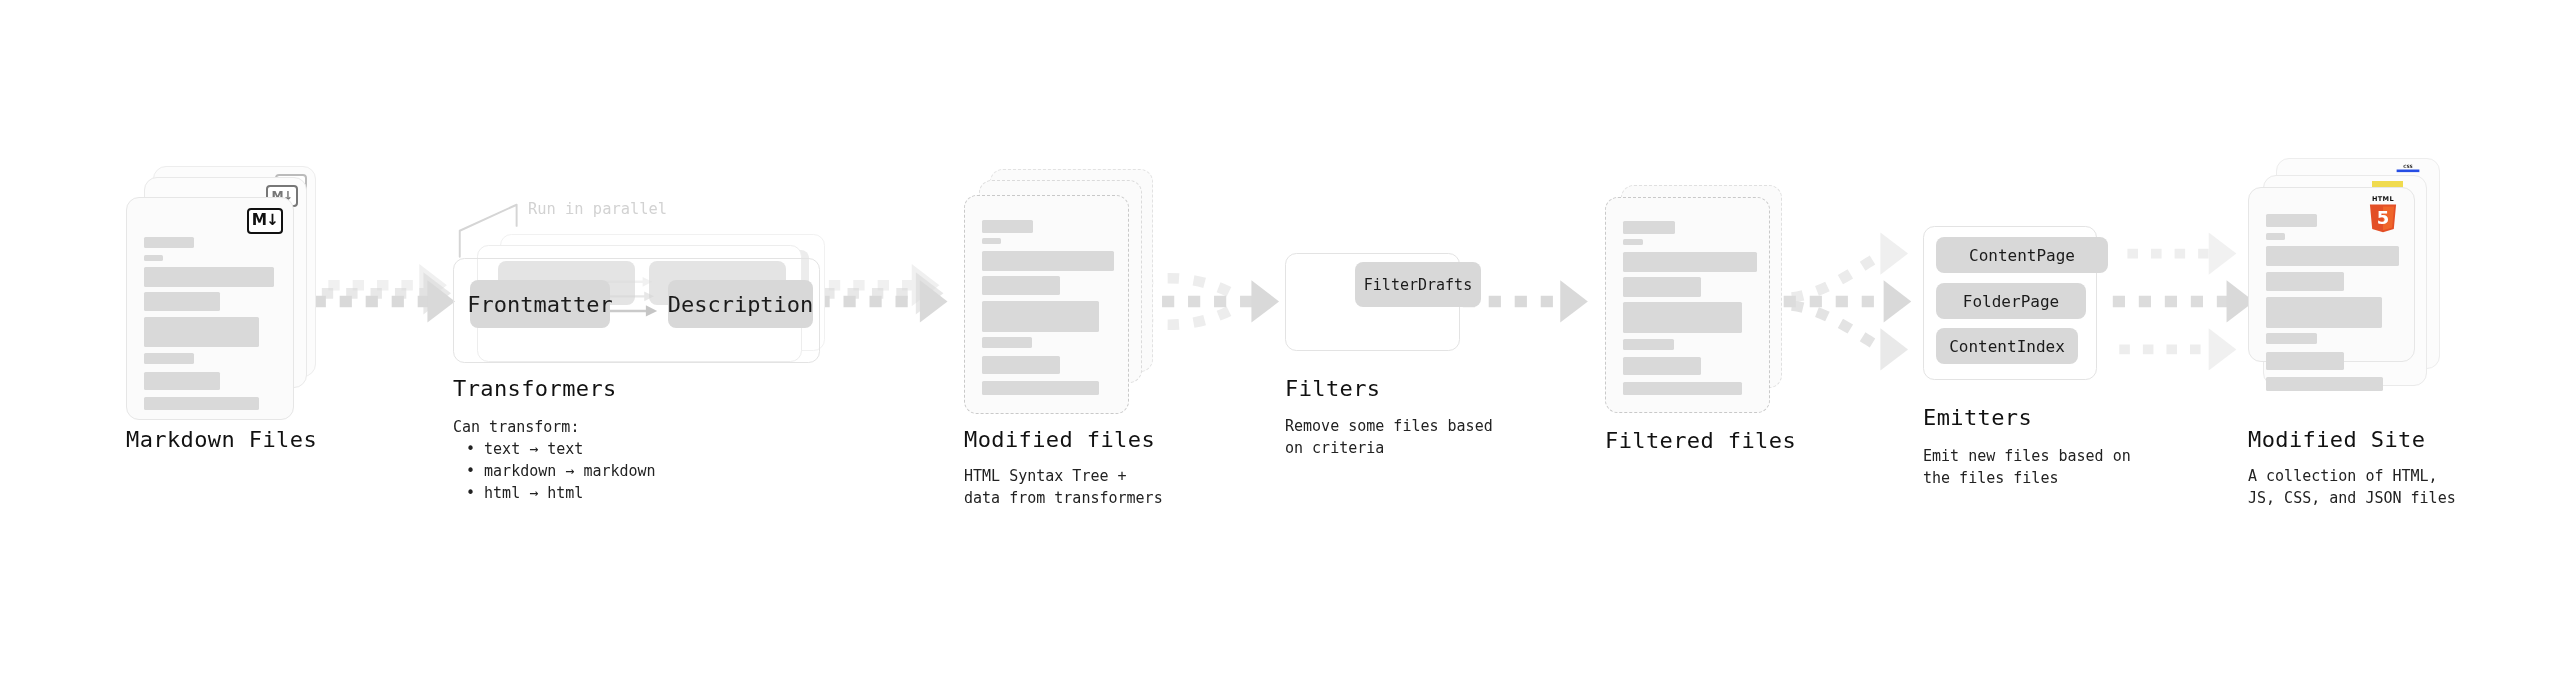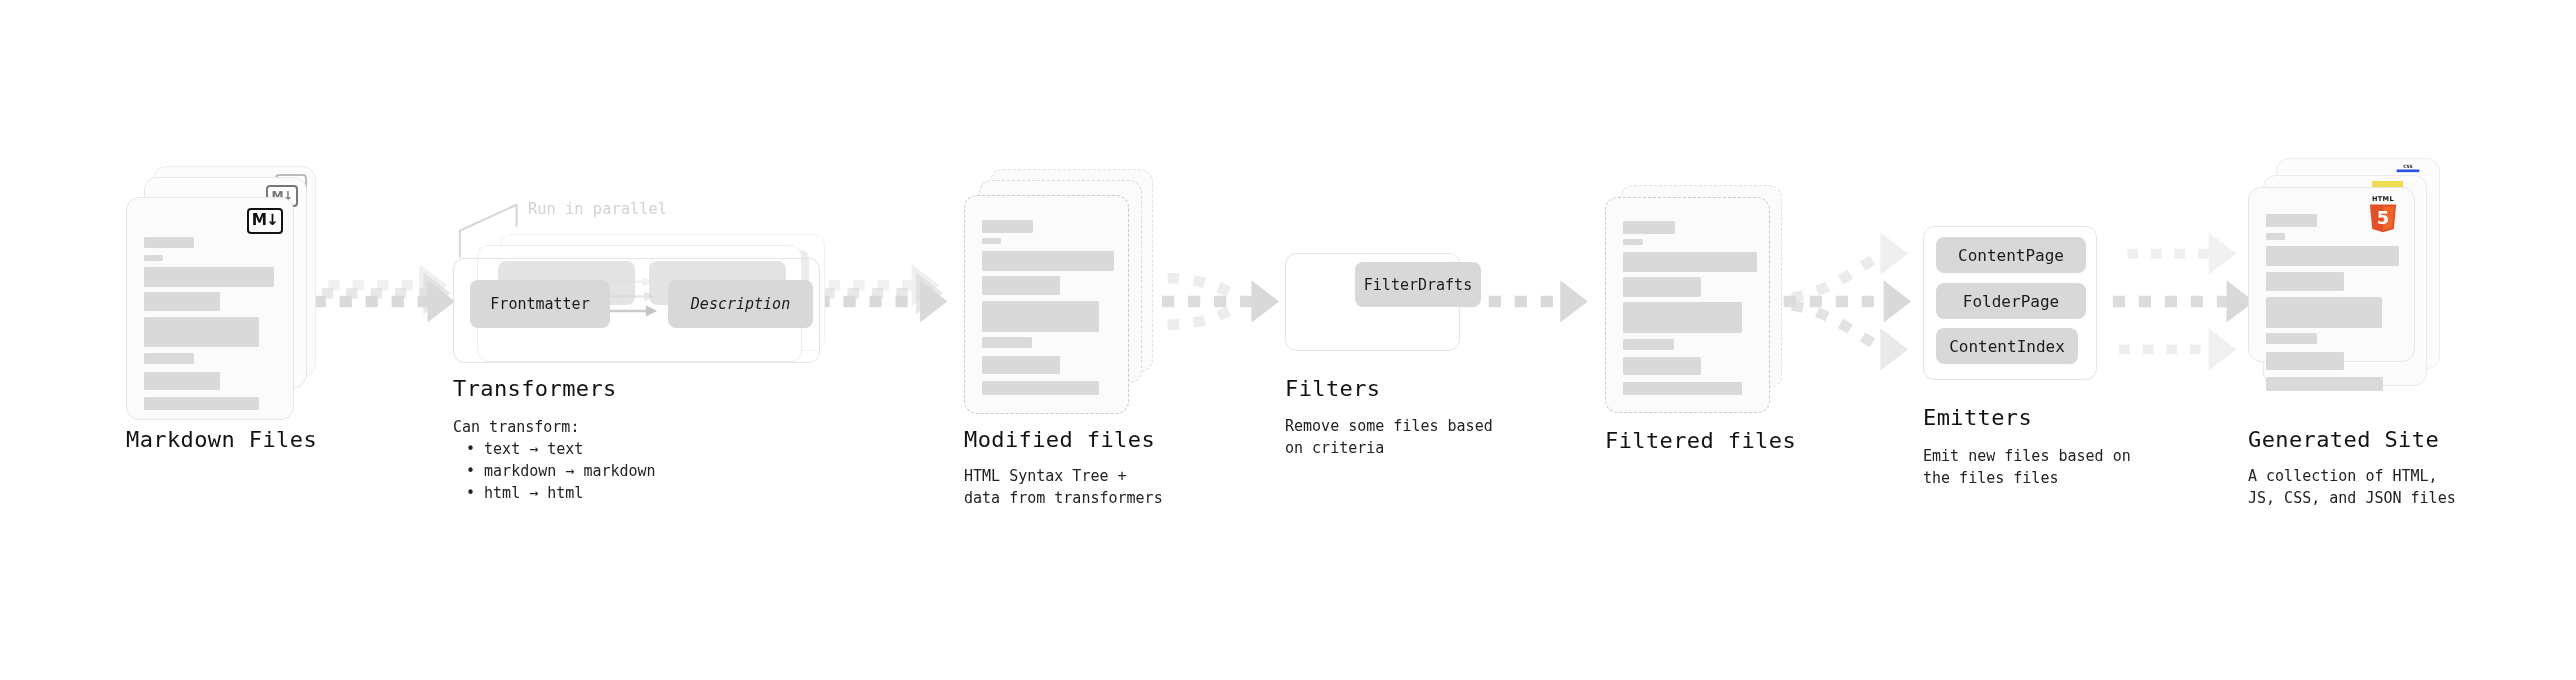--- a/index.html
+++ b/index.html
@@ -52,21 +52,21 @@
     border:1.6px solid #e3e3e3;
     border-radius:11.4px;
     background:#ffffff;
   }
   .chip{
     position:absolute;
     box-sizing:border-box;
     background:#d8d8d8;
     border-radius:8.1px;
     display:flex;align-items:center;justify-content:center;
-    font-size:15px;
+    font-size:22px;
     color:#1b1b1b;
     letter-spacing:0px;
     white-space:nowrap;
   }
   .chip.ghost{background:#ececec;color:transparent;}
   .chip.ghost2{background:#e4e4e4;color:transparent;}
 
   
   .title{
     position:absolute;
@@ -250,21 +250,21 @@
         <line x1="0" y1="40" x2="50" y2="40" stroke="#d4d4d4" stroke-width="3"></line>
         <path d="M48 34 L60 40 L48 46 Z" fill="#d4d4d4"></path>
       </g>
       <g opacity="0.95">
         <line x1="0" y1="58" x2="52" y2="58" stroke="#c8c8c8" stroke-width="3"></line>
         <path d="M50 51 L64 58 L50 65 Z" fill="#c2c2c2"></path>
       </g>
     </svg>
 
     <div class="chip" style="left:470px;top:280px;width:140px;height:48px;">Frontmatter</div>
-    <div class="chip" style="left:668px;top:280px;width:145px;height:48px;font-style:italic;">Description</div>
+    <div class="chip" style="left:668px;top:280px;width:145px;height:48px;">Description</div>
 
     <div class="title" style="left:453px;top:376px;">Transformers</div>
     <div class="sub" style="left:453px;top:416px;">Can transform:</div>
     <div class="bullets" style="left:466px;top:438px;">• text → text</div>
     <div class="bullets" style="left:466px;top:460px;">• markdown → markdown</div>
     <div class="bullets" style="left:466px;top:482px;">• html → html</div>
   </div>
 
   <div>
     <div class="doc dashed" style="left:990px;top:169px;width:163px;height:203px;border-color:#e2e2e2;"></div>
@@ -307,21 +307,21 @@
       <div class="bar" style="left:17px;top:141px;width:51px;height:11.4px;"></div>
       <div class="bar" style="left:17px;top:159px;width:78px;height:18px;"></div>
       <div class="bar" style="left:17px;top:184px;width:119px;height:13px;"></div>
     </div>
 
     <div class="title" style="left:1605px;top:428px;">Filtered files</div>
   </div>
 
   <div>
     <div class="gbox" style="left:1923px;top:226px;width:174px;height:154px;"></div>
-    <div class="chip" style="left:1936px;top:237px;width:150px;height:36px;font-size:16px;">ContentPage</div>
+    <div class="chip" style="left:1936px;top:237px;width:172px;height:36px;font-size:16px;">ContentPage</div>
     <div class="chip" style="left:1936px;top:283px;width:150px;height:36px;font-size:16px;">FolderPage</div>
     <div class="chip" style="left:1936px;top:328px;width:142px;height:36px;font-size:16px;">ContentIndex</div>
 
     <div class="title" style="left:1923px;top:405px;">Emitters</div>
     <div class="sub" style="left:1923px;top:445px;">Emit new files based on
 the files files</div>
   </div>
 
   <div>
 
@@ -346,19 +346,19 @@
       <div class="bar" style="left:17px;top:26px;width:51px;height:13px;"></div>
       <div class="bar" style="left:17px;top:45px;width:18.7px;height:6.5px;"></div>
       <div class="bar" style="left:17px;top:58px;width:133px;height:20.3px;"></div>
       <div class="bar" style="left:17px;top:84px;width:78px;height:18.7px;"></div>
       <div class="bar" style="left:17px;top:109px;width:116px;height:31px;"></div>
       <div class="bar" style="left:17px;top:145px;width:51px;height:11.4px;"></div>
       <div class="bar" style="left:17px;top:164px;width:78px;height:18px;"></div>
       <div class="bar" style="left:17px;top:189px;width:117px;height:14px;"></div>
     </div>
 
-    <div class="title" style="left:2248px;top:427px;">Generated Site</div>
+    <div class="title" style="left:2248px;top:427px;">Modified Site</div>
     <div class="sub" style="left:2248px;top:465px;">A collection of HTML,
 JS, CSS, and JSON files</div>
   </div>
 
 </div>
 
 
 </body></html>

